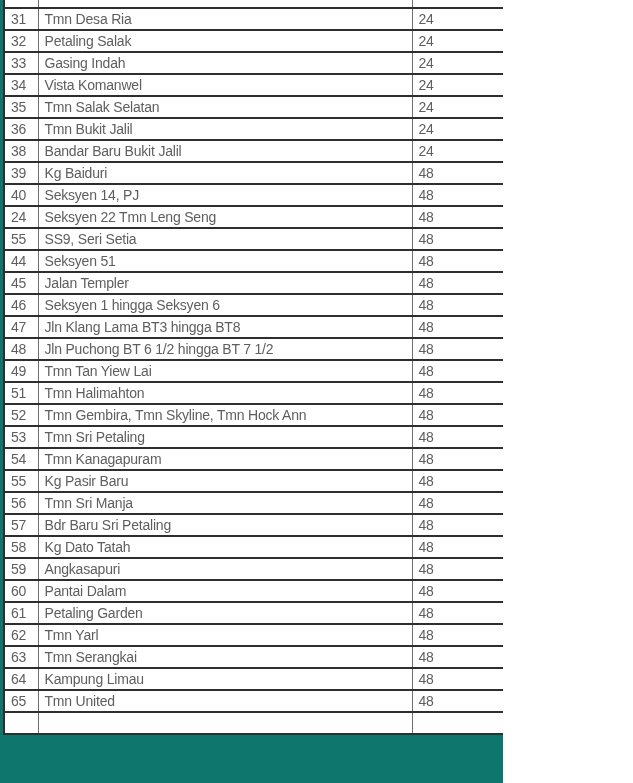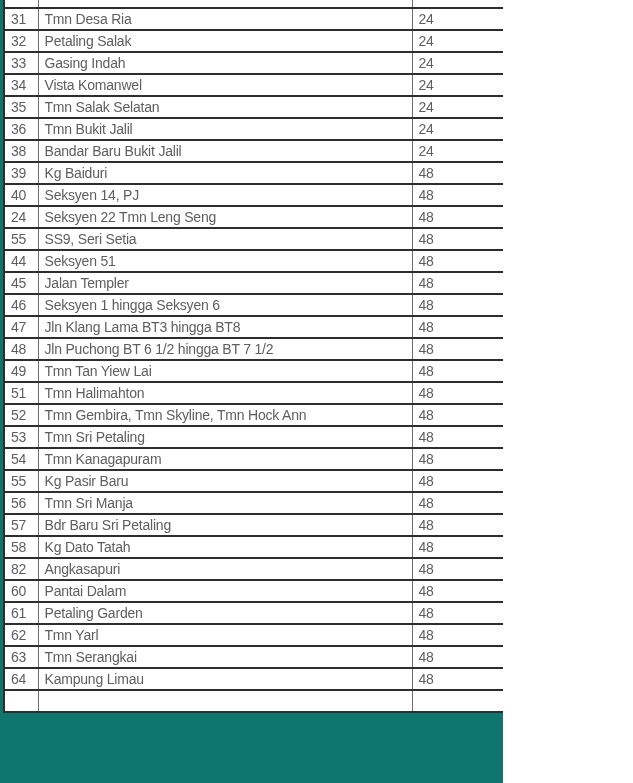--- a/index.html
+++ b/index.html
@@ -180,21 +180,21 @@
     <td>57</td>
     <td>Bdr Baru Sri Petaling</td>
     <td>48</td>
   </tr>
         <tr>
     <td>58</td>
     <td>Kg Dato Tatah</td>
     <td>48</td>
   </tr>
         <tr>
-    <td>82</td>
+    <td>59</td>
     <td>Angkasapuri</td>
     <td>48</td>
   </tr>
         <tr>
     <td>60</td>
     <td>Pantai Dalam</td>
     <td>48</td>
   </tr>
         <tr>
     <td>61</td>
@@ -207,20 +207,25 @@
     <td>48</td>
   </tr>
         <tr>
     <td>63</td>
     <td>Tmn Serangkai</td>
     <td>48</td>
   </tr>
         <tr>
     <td>64</td>
     <td>Kampung Limau</td>
+    <td>48</td>
+  </tr>
+        <tr>
+    <td>65</td>
+    <td>Tmn United</td>
     <td>48</td>
   </tr>
       </tbody>
     <tbody id="rows-bottom">
       <tr>
         <td></td>
         <td></td>
         <td></td>
       </tr>
     </tbody>

